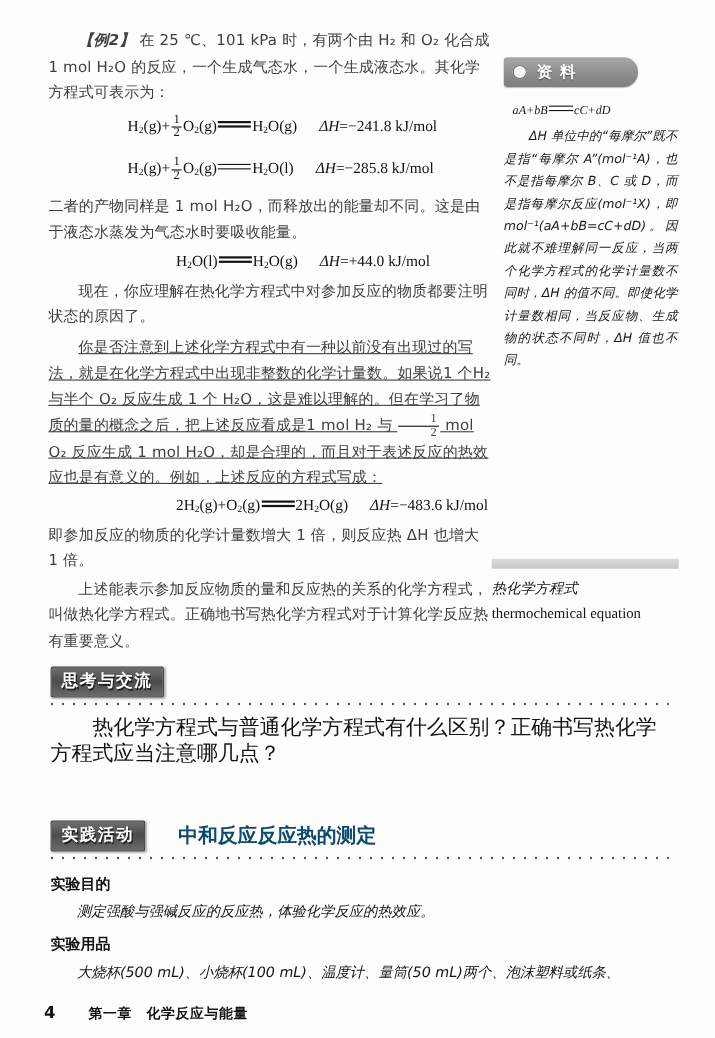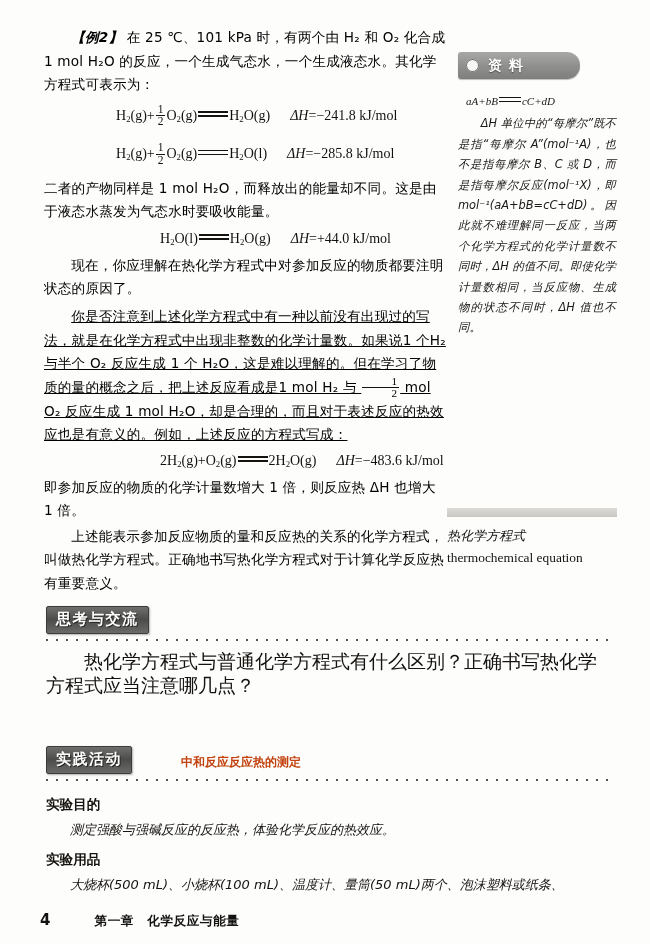--- a/index.html
+++ b/index.html
@@ -22,21 +22,21 @@
     inset: 0;
     background: #fdfdfc;
   }
 
   
   .cn {
     font-family: "DejaVu Sans", "Liberation Sans", sans-serif;
     font-size: 13.6px;
     line-height: 23.6px;
     letter-spacing: .2px;
-    color: #000000;
+    color: #404040;
   }
   .indent { text-indent: 2em; }
   .math {
     font-family: "Liberation Serif", "DejaVu Serif", serif;
     font-size: 14px;
     white-space: nowrap;
   }
   .math i, .ital { font-style: italic; }
   sub { font-size: .62em; vertical-align: -0.22em; }
 
@@ -180,25 +180,25 @@
     border-radius: 2px;
     color: #ffffff;
     font-family: "DejaVu Sans", "Liberation Sans", sans-serif;
     font-weight: bold;
     font-size: 15px;
     letter-spacing: 1.5px;
     text-shadow: 1px 1px 0 rgba(0,0,0,.6);
     box-shadow: 1px 1px 2px rgba(0,0,0,.3);
   }
   .banner-title {
-    margin-left: 49px;
-    font-family: "DejaVu Sans", "Liberation Sans", sans-serif;
-    font-weight: bold;
-    font-size: 12px;
-    color: #c2410c;
+    margin-left: 30px;
+    font-family: "DejaVu Sans", "Liberation Sans", sans-serif;
+    font-weight: bold;
+    font-size: 18px;
+    color: #0c4a6e;
     padding-bottom: 3px;
   }
   .dotrule {
     margin-top: 5px;
     height: 2px;
     background-image: repeating-linear-gradient(90deg,#55534f 0 2px, transparent 2px 10px);
   }
   .sec-body {
     margin-top: 8px;
     font-family: "DejaVu Sans", "Liberation Sans", sans-serif;
@@ -234,21 +234,21 @@
     display: flex;
     align-items: baseline;
   }
   .footer-num {
     font-family: "DejaVu Sans", "Liberation Sans", sans-serif;
     font-weight: bold;
     font-size: 15px;
     color: #15130f;
   }
   .footer-txt {
-    margin-left: 44px;
+    margin-left: 30px;
     font-family: "DejaVu Sans", "Liberation Sans", sans-serif;
     font-weight: bold;
     font-size: 12.6px;
     letter-spacing: .6px;
     color: #15130f;
   }
 </style>
 </head>
 <body>
 

